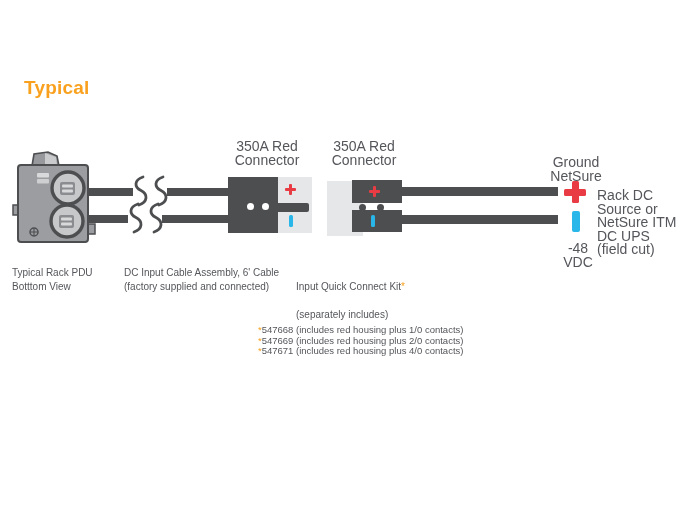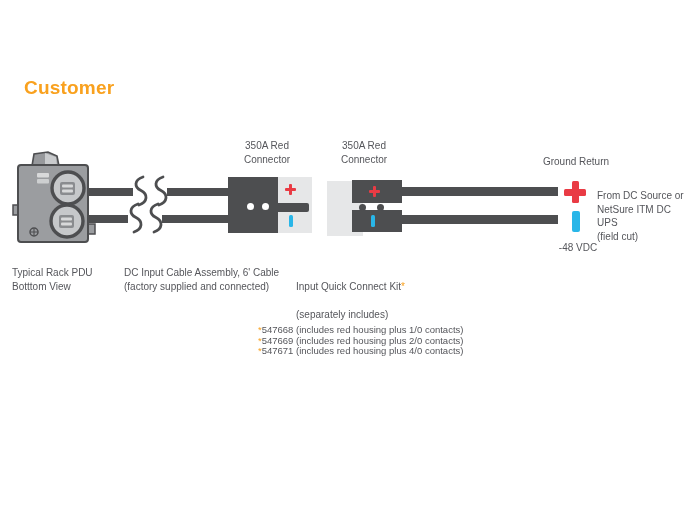--- a/index.html
+++ b/index.html
@@ -6,21 +6,21 @@
   .canvas{
     position:relative;width:692px;height:514px;overflow:hidden;background:#ffffff;
     font-family:"Liberation Sans",sans-serif;
   }
   .abs{position:absolute;}
   .title{
     position:absolute;left:24px;top:77px;margin:0;
     font-size:19px;font-weight:700;color:#F9A11E;letter-spacing:.2px;
   }
   .lbl{
-    position:absolute;font-size:10px;line-height:14px;color:#55565B;
+    position:absolute;font-size:14px;line-height:14px;color:#55565B;
     white-space:pre-line;
   }
   .center{text-align:center;}
   .cable{position:absolute;background:#4D4E50;}
   .block-dark{position:absolute;background:#4D4E50;}
   .block-light{position:absolute;background:#E6E7E8;}
   .dot{position:absolute;border-radius:50%;}
   .dot-white{background:#ffffff;}
   .dot-dark{background:#4D4E50;}
   .plus-sm{position:absolute;width:11px;height:11px;}
@@ -37,21 +37,21 @@
   }
   .star{color:#F9A11E;}
   .parts{position:absolute;left:258px;top:325px;font-size:9.5px;line-height:10.6px;color:#55565B;}
   .part-row{white-space:nowrap;}
 </style>
 </head>
 <body>
 
 <div class="canvas">
 
-  <h1 class="title">Customer</h1>
+  <h1 class="title">Typical</h1>
 
   <div class="cable" style="left:80px;top:188px;width:152px;height:8px;"></div>
   <div class="cable" style="left:80px;top:215px;width:152px;height:8px;"></div>
 
   <svg class="abs" style="left:128px;top:174px;" width="44" height="34" viewBox="0 0 44 34">
     <rect x="5" y="11" width="34" height="12" fill="#ffffff"></rect>
     <path d="M15,3 C6,6 6,13 13,16.5 C20,20 20,28 11,31" fill="none" stroke="#4D4E50" stroke-width="2.8" stroke-linecap="round"></path>
     <path d="M35,3 C26,6 26,13 33,16.5 C40,20 40,28 31,31" fill="none" stroke="#4D4E50" stroke-width="2.8" stroke-linecap="round"></path>
   </svg>
   <svg class="abs" style="left:123px;top:201px;" width="44" height="34" viewBox="0 0 44 34">
@@ -110,22 +110,22 @@
   <div class="cable" style="left:400px;top:187px;width:158px;height:9px;"></div>
   <div class="cable" style="left:400px;top:215px;width:158px;height:9px;"></div>
 
   <div class="plus-lg" style="left:564px;top:181px;"></div>
   <div class="minus-lg" style="left:572px;top:211px;"></div>
 
   <div class="lbl center" style="left:217px;top:139px;width:100px;">350A Red
 Connector</div>
   <div class="lbl center" style="left:314px;top:139px;width:100px;">350A Red
 Connector</div>
-  <div class="lbl center" style="left:526px;top:155px;width:100px;">Ground Return</div>
-  <div class="lbl" style="left:597px;top:189px;width:95px;line-height:13.5px;">From DC Source or
+  <div class="lbl center" style="left:526px;top:155px;width:100px;">Ground NetSure</div>
+  <div class="lbl" style="left:597px;top:189px;width:95px;line-height:13.5px;">Rack DC Source or
 NetSure ITM DC UPS
 (field cut)</div>
   <div class="lbl center" style="left:554px;top:241px;width:48px;">-48 VDC</div>
 
   <div class="caption" style="left:12px;width:100px;">Typical Rack PDU
 Botttom View</div>
   <div class="caption" style="left:124px;width:184px;">DC Input Cable Assembly, 6' Cable
 (factory supplied and connected)</div>
   <div class="caption" style="left:296px;width:124px;">
     <div><span>Input Quick Connect Kit</span><span class="star">*</span></div>

